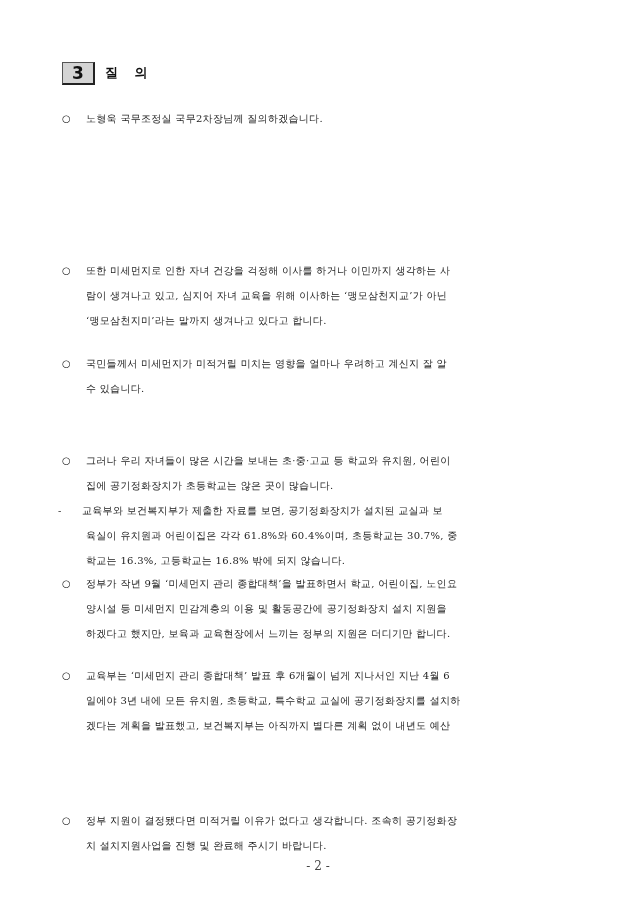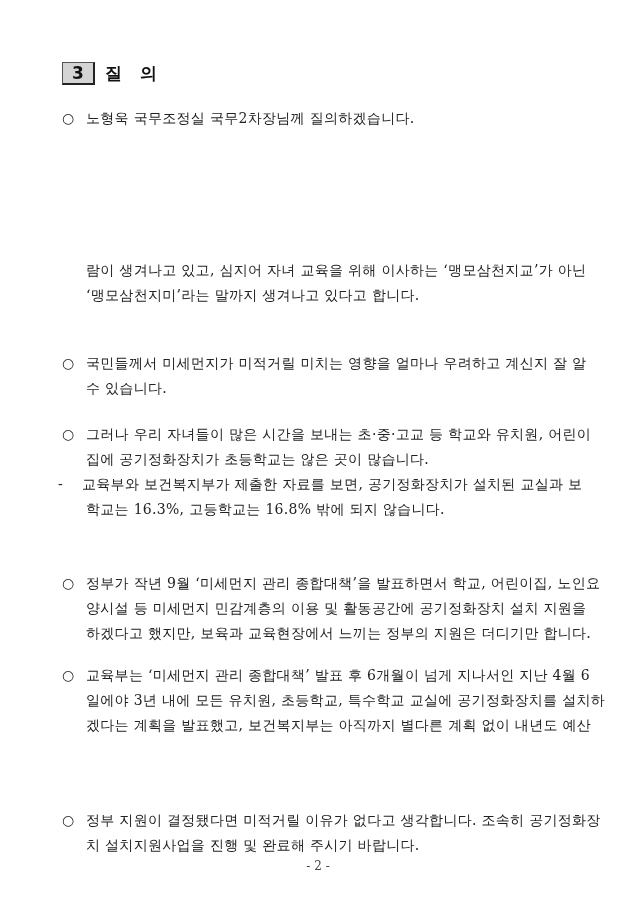--- a/index.html
+++ b/index.html
@@ -15,25 +15,25 @@
     }
     .sec-num {
       display: inline-block; width: 30px; height: 20px; line-height: 20px;
       text-align: center; background: #d4d4d4;
       border: 1px solid #555; border-right: 2px solid #222; border-bottom: 2px solid #222;
       font-family: "DejaVu Sans", "Liberation Sans", sans-serif; font-weight: bold;
       font-size: 17px; color: #111;
     }
     .sec-label {
       margin-left: 10px; font-family: "DejaVu Sans", "Liberation Sans", sans-serif;
-      font-weight: bold; font-size: 17px; color: #111; letter-spacing: 6px;
+      font-weight: bold; font-size: 13px; color: #111; letter-spacing: 6px;
     }
     .para {
       position: absolute; left: 62px; width: 560px;
-      font-size: 14px; line-height: 25px; letter-spacing: 0.3px;
+      font-size: 10px; line-height: 25px; letter-spacing: 0.3px;
     }
     .line { white-space: nowrap; height: 25px; }
     .bullet { display: inline-block; width: 24px; }
     .indent { display: inline-block; width: 24px; }
     .dash { display: inline-block; width: 24px; text-align: left; padding-left: 0; }
     .footer {
       position: absolute; left: 0; width: 636px; top: 859px; text-align: center;
       font-size: 12px; color: #444;
     }
   </style>
@@ -46,33 +46,35 @@
     <span class="sec-num">3</span>
     <span class="sec-label">질 의</span>
   </div>
 
   <div class="para" style="top:106px">
     <div class="line"><span class="bullet">○</span><span>노형욱 국무조정실 국무2차장님께 질의하겠습니다.</span></div>
   </div>
 
 
   <div class="para" style="top:258px">
+    <div class="line"><span class="bullet">○</span><span>또한 미세먼지로 인한 자녀 건강을 걱정해 이사를 하거나 이민까지 생각하는 사</span></div>
     <div class="line"><span class="indent"></span><span>람이 생겨나고 있고, 심지어 자녀 교육을 위해 이사하는 ‘맹모삼천지교’가 아닌</span></div>
     <div class="line"><span class="indent"></span><span>‘맹모삼천지미’라는 말까지 생겨나고 있다고 합니다.</span></div>
   </div>
 
   <div class="para" style="top:351px">
     <div class="line"><span class="bullet">○</span><span>국민들께서 미세먼지가 미적거릴 미치는 영향을 얼마나 우려하고 계신지 잘 알</span></div>
     <div class="line"><span class="indent"></span><span>수 있습니다.</span></div>
   </div>
 
-  <div class="para" style="top:422px">
+  <div class="para" style="top:448px">
     <div class="line"><span class="bullet">○</span><span>그러나 우리 자녀들이 많은 시간을 보내는 초·중·고교 등 학교와 유치원, 어린이</span></div>
     <div class="line"><span class="indent"></span><span>집에 공기정화장치가 초등학교는 않은 곳이 많습니다.</span></div>
     <div class="line" style="margin-left:-4px"><span class="dash">-</span><span>교육부와 보건복지부가 제출한 자료를 보면, 공기정화장치가 설치된 교실과 보</span></div>
+    <div class="line"><span class="indent"></span><span>육실이 유치원과 어린이집은 각각 61.8%와 60.4%이며, 초등학교는 30.7%, 중</span></div>
     <div class="line"><span class="indent"></span><span>학교는 16.3%, 고등학교는 16.8% 밖에 되지 않습니다.</span></div>
   </div>
 
   <div class="para" style="top:571px">
     <div class="line"><span class="bullet">○</span><span>정부가 작년 9월 ‘미세먼지 관리 종합대책’을 발표하면서 학교, 어린이집, 노인요</span></div>
     <div class="line"><span class="indent"></span><span>양시설 등 미세먼지 민감계층의 이용 및 활동공간에 공기정화장치 설치 지원을</span></div>
     <div class="line"><span class="indent"></span><span>하겠다고 했지만, 보육과 교육현장에서 느끼는 정부의 지원은 더디기만 합니다.</span></div>
   </div>
 
   <div class="para" style="top:663px">

